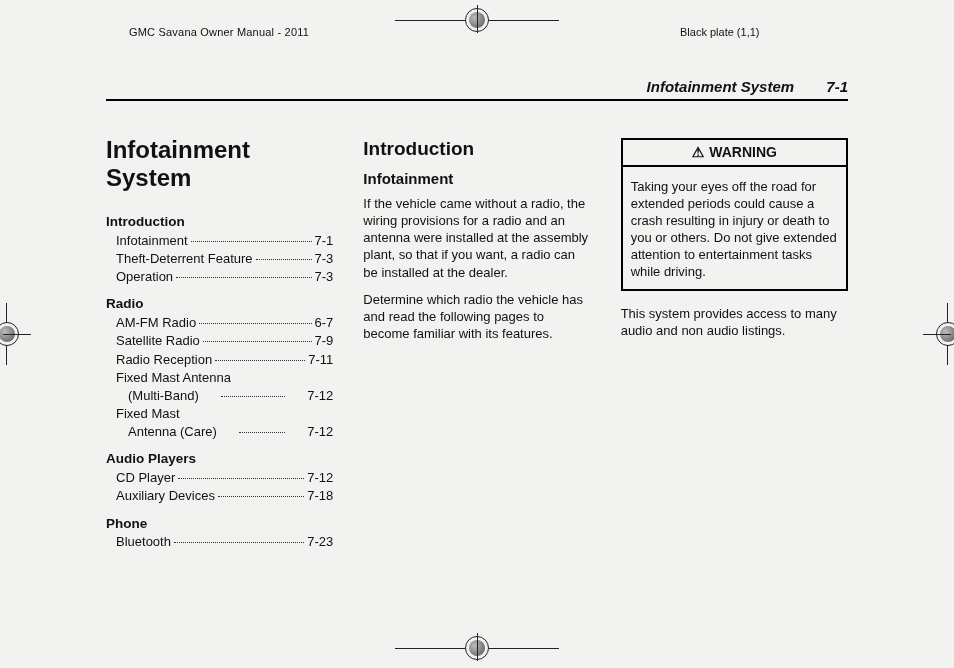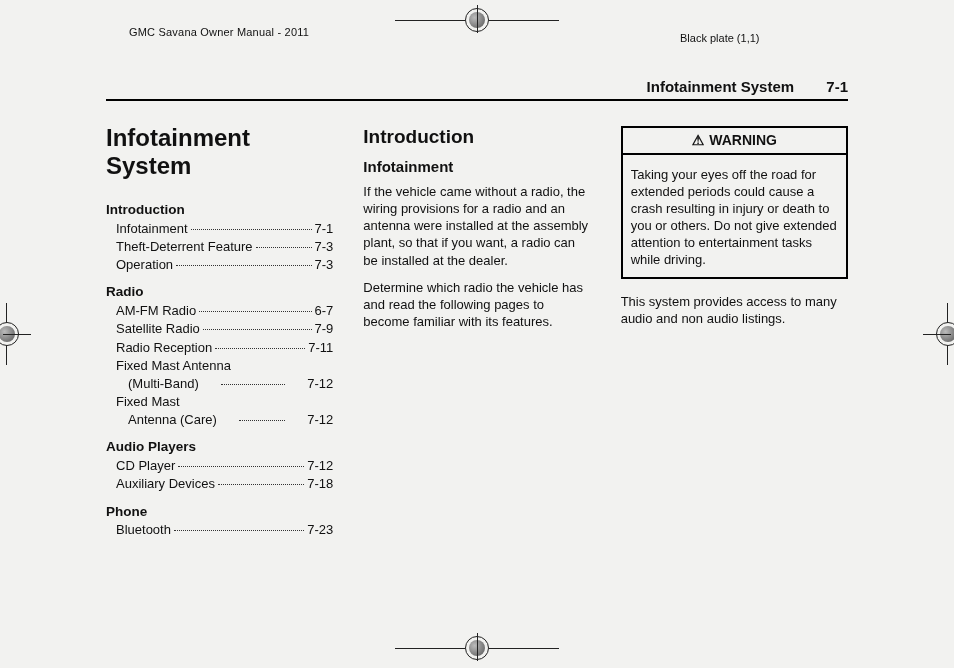--- a/index.html
+++ b/index.html
@@ -16,21 +16,21 @@
   .header-left {
     position: absolute;
     top: 26px;
     left: 106px;
     font-size: 11px;
     letter-spacing: 0.2px;
     margin-left: 23px;
   }
   .header-right {
     position: absolute;
-    top: 32px;
+    top: 26px;
     left: 680px;
     font-size: 11px;
   }
   .crop-top {
     position: absolute;
     top: 8px;
     left: 50%;
     transform: translateX(-50%);
   }
   .crop-bottom {
@@ -103,37 +103,39 @@
     top: 99px;
     height: 2px;
     background: #000;
   }
   .running-head {
     position: absolute;
     right: 106px;
     top: 78px;
     font-size: 15px;
     font-weight: bold;
+    font-style: italic;
   }
   .running-head .pgnum { margin-left: 28px; }
 
   .cols {
     position: absolute;
     top: 120px;
     left: 106px;
     right: 106px;
     bottom: 60px;
     display: flex;
     gap: 30px;
   }
   .col {
     flex: 1 1 0;
     min-width: 0;
     font-size: 13px;
     line-height: 1.32;
+    margin-top: 12px;
   }
 
   h1.chapter {
     font-family: Arial, Helvetica, sans-serif;
     font-size: 24px;
     font-weight: bold;
     margin: 4px 0 22px 0;
     line-height: 1.15;
   }
   .toc-head {

